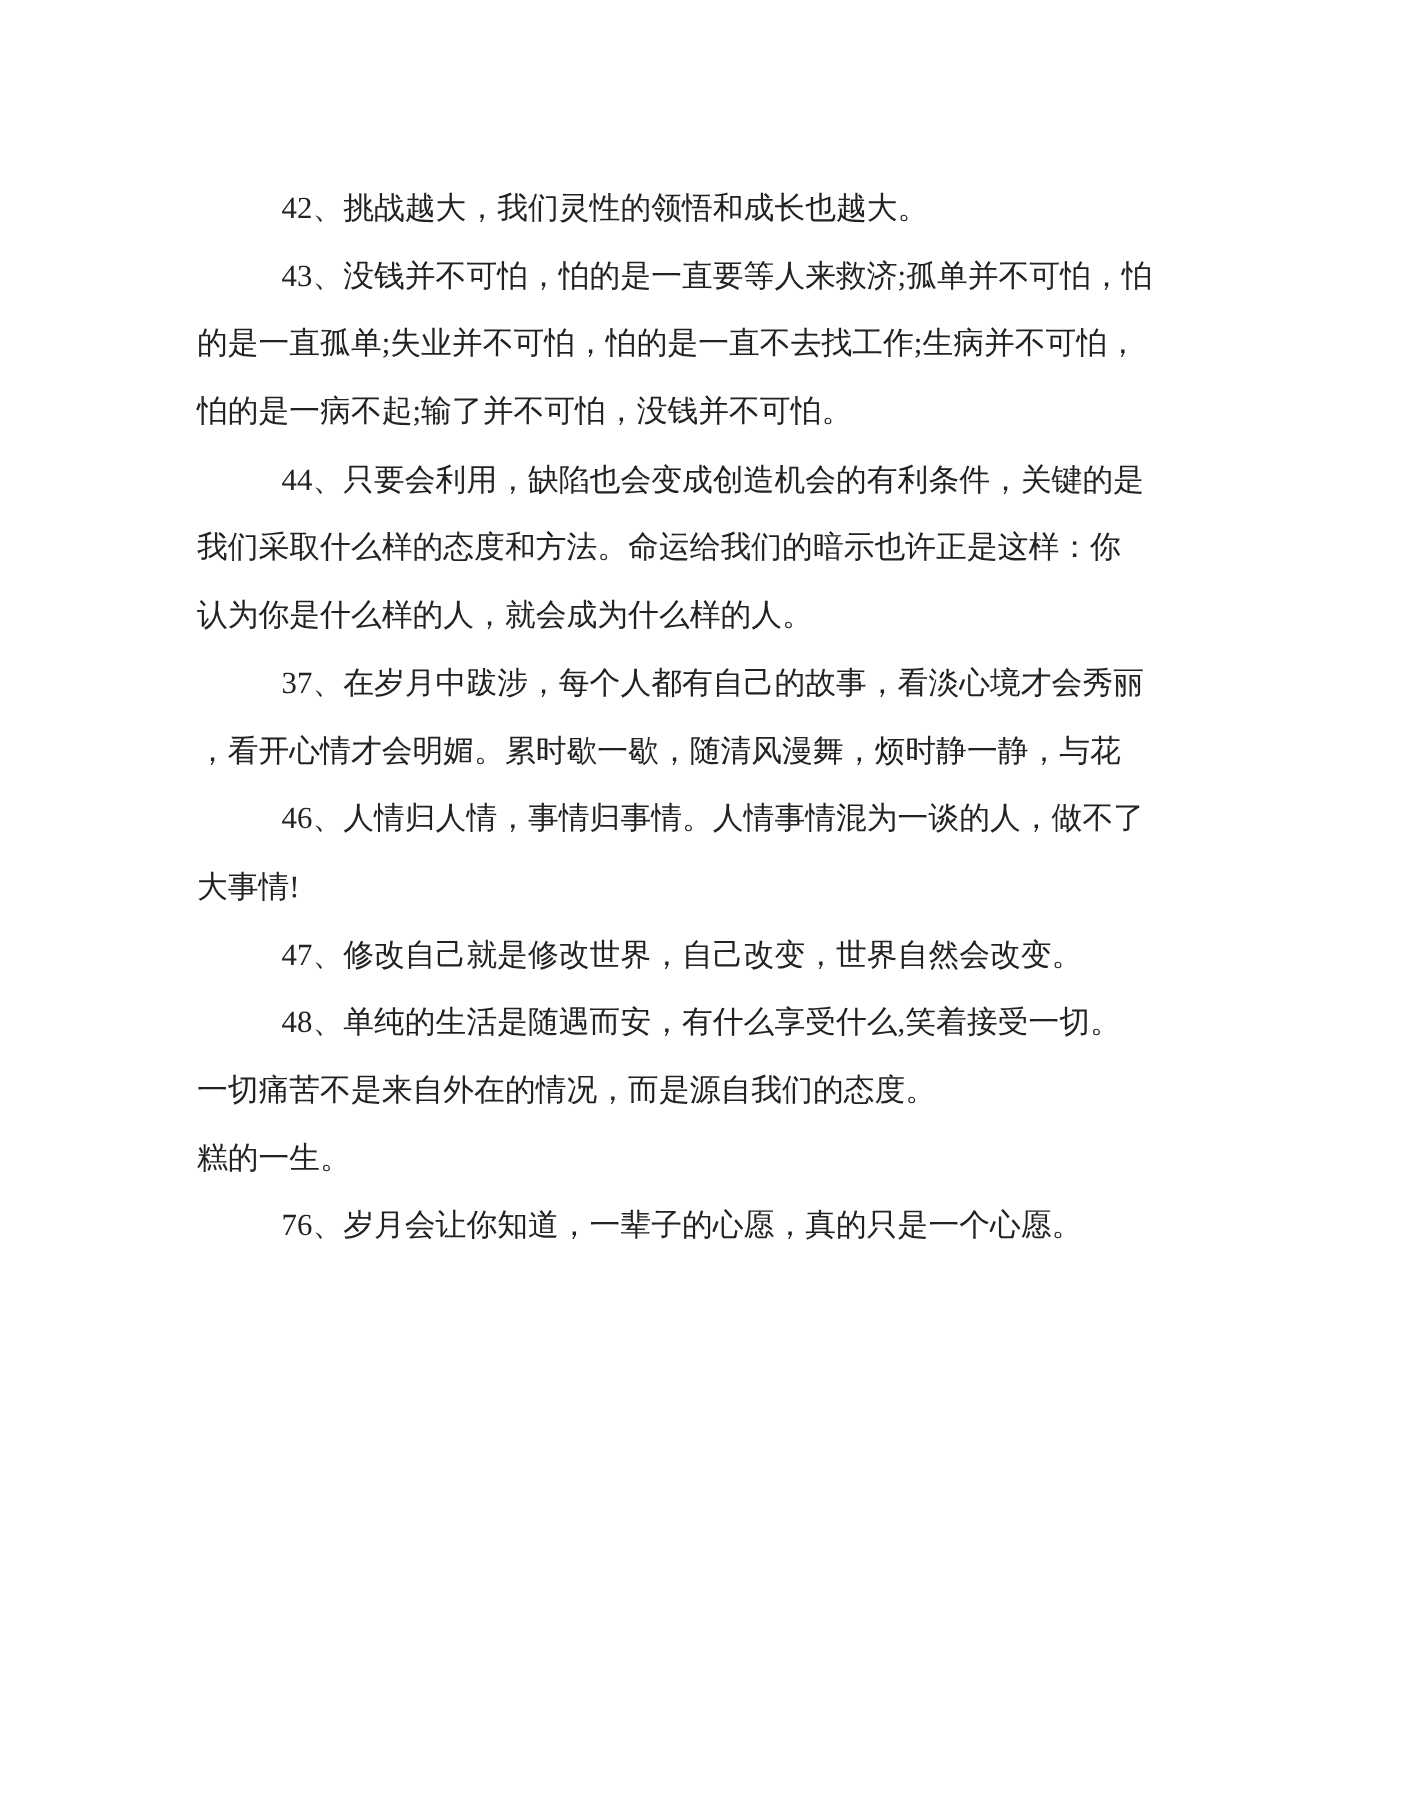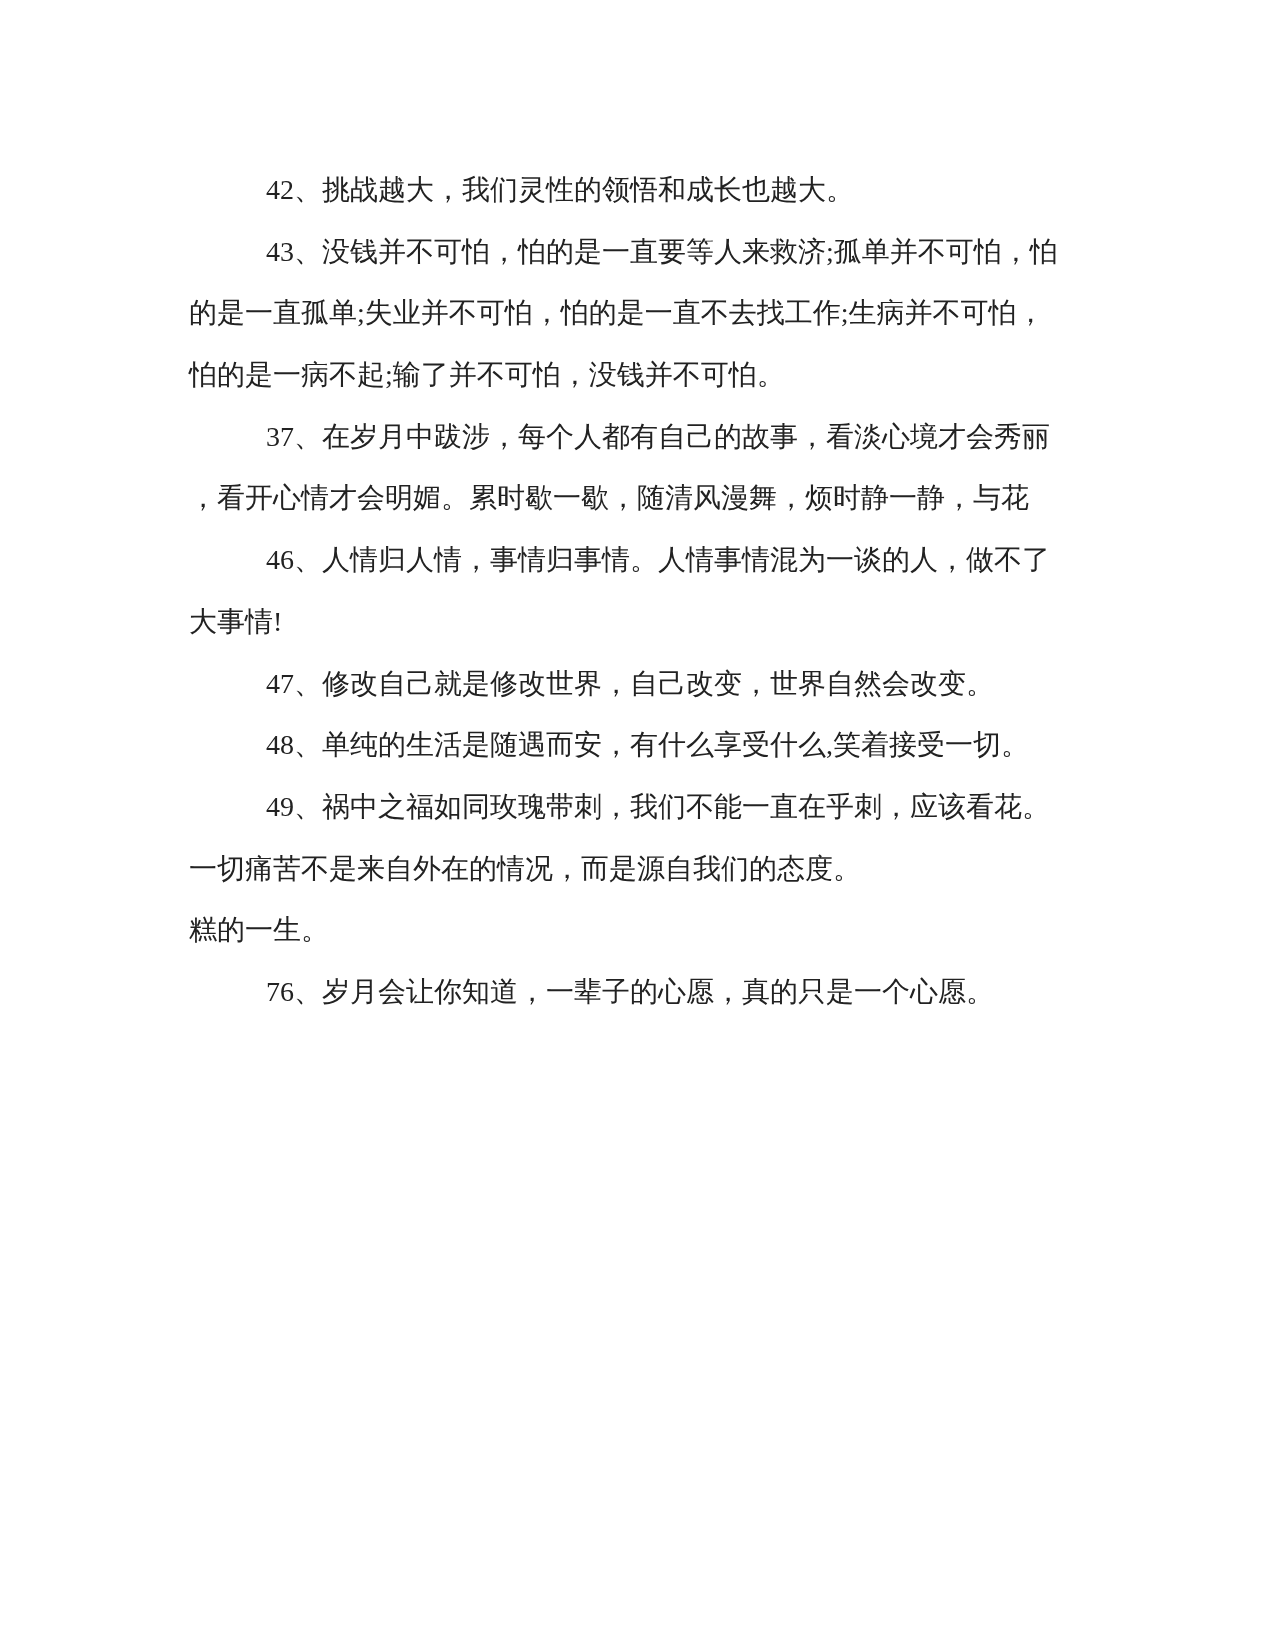--- a/index.html
+++ b/index.html
@@ -11,21 +11,21 @@
     position: relative;
     width: 1275px;
     height: 1650px;
     background: #ffffff;
     overflow: hidden;
     font-family: "Liberation Serif", "DejaVu Serif", serif;
   }
   .content {
     position: absolute;
     top: 159px;
-    left: 189px;
+    left: 179px;
     width: 884px;
     color: #222222;
     font-size: 28px;
   }
   .paragraph {
     margin: 0;
     padding: 0;
   }
   .line {
     line-height: 61.7px;
@@ -44,35 +44,39 @@
   <div class="content" id="content">
       <div class="paragraph">
         <div class="line first">42、挑战越大，我们灵性的领悟和成长也越大。</div>
       </div>
       <div class="paragraph">
         <div class="line first">43、没钱并不可怕，怕的是一直要等人来救济;孤单并不可怕，怕</div>
         <div class="line">的是一直孤单;失业并不可怕，怕的是一直不去找工作;生病并不可怕，</div>
         <div class="line">怕的是一病不起;输了并不可怕，没钱并不可怕。</div>
       </div>
       <div class="paragraph">
+        <div class="line first">44、只要会利用，缺陷也会变成创造机会的有利条件，关键的是</div>
+        <div class="line">我们采取什么样的态度和方法。命运给我们的暗示也许正是这样：你</div>
+        <div class="line">认为你是什么样的人，就会成为什么样的人。</div>
+      </div>
+      <div class="paragraph">
         <div class="line first">37、在岁月中跋涉，每个人都有自己的故事，看淡心境才会秀丽</div>
         <div class="line">，看开心情才会明媚。累时歇一歇，随清风漫舞，烦时静一静，与花</div>
       </div>
       <div class="paragraph">
         <div class="line first">46、人情归人情，事情归事情。人情事情混为一谈的人，做不了</div>
         <div class="line">大事情!</div>
       </div>
       <div class="paragraph">
         <div class="line first">47、修改自己就是修改世界，自己改变，世界自然会改变。</div>
       </div>
       <div class="paragraph">
         <div class="line first">48、单纯的生活是随遇而安，有什么享受什么,笑着接受一切。</div>
       </div>
       <div class="paragraph">
-        <div class="line first">49、祸中之福如同玫瑰带刺，我们不能一直在乎刺，应该看花。</div>
         <div class="line">一切痛苦不是来自外在的情况，而是源自我们的态度。</div>
       </div>
       <div class="paragraph">
         <div class="line">糕的一生。</div>
       </div>
       <div class="paragraph">
         <div class="line first">76、岁月会让你知道，一辈子的心愿，真的只是一个心愿。</div>
       </div>
     </div>
 </div>

